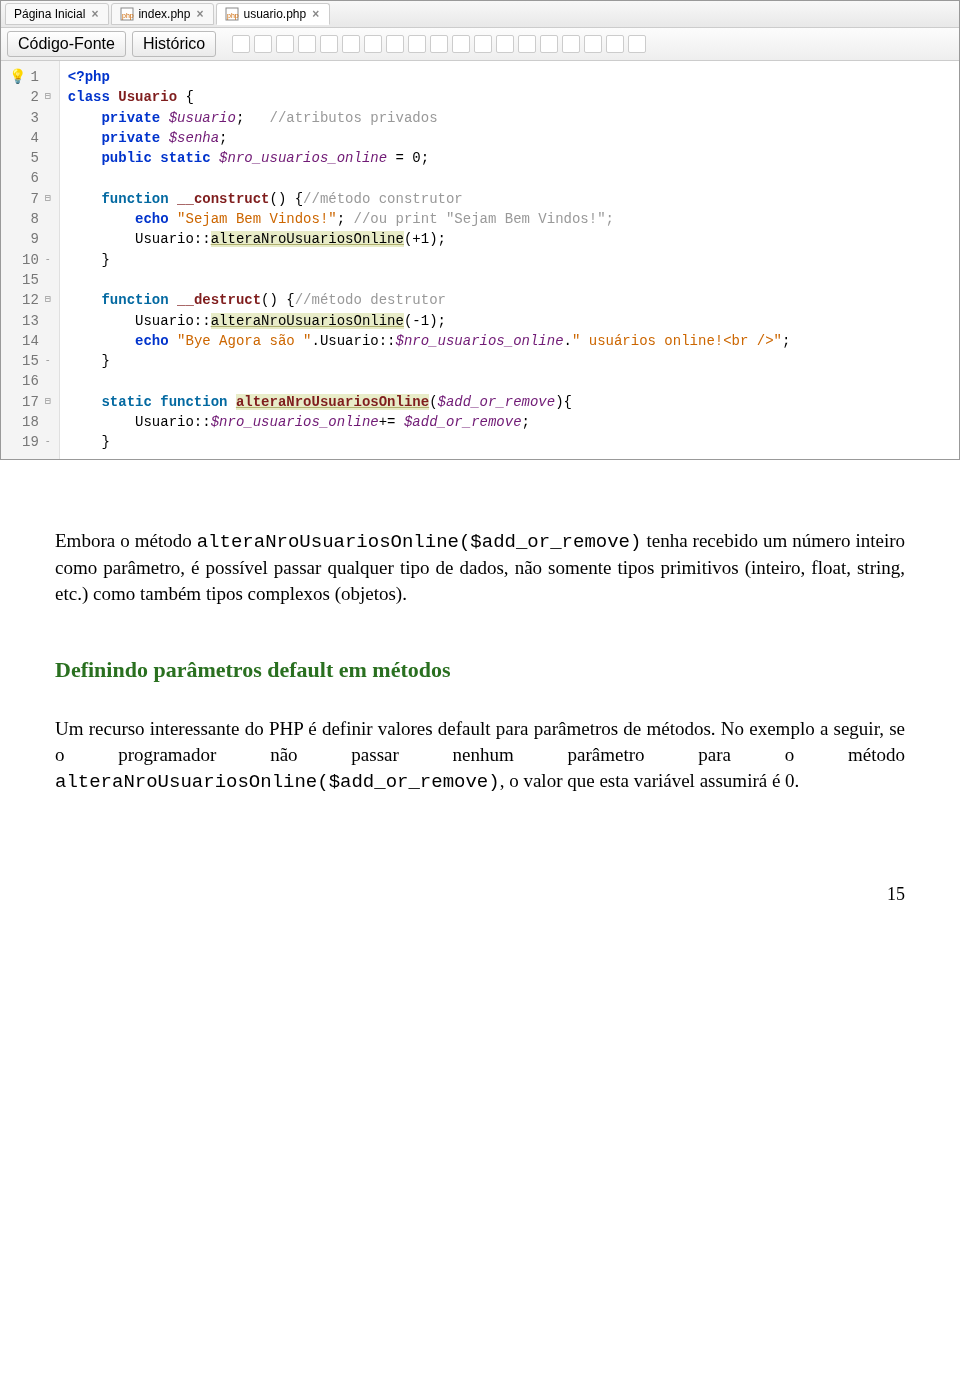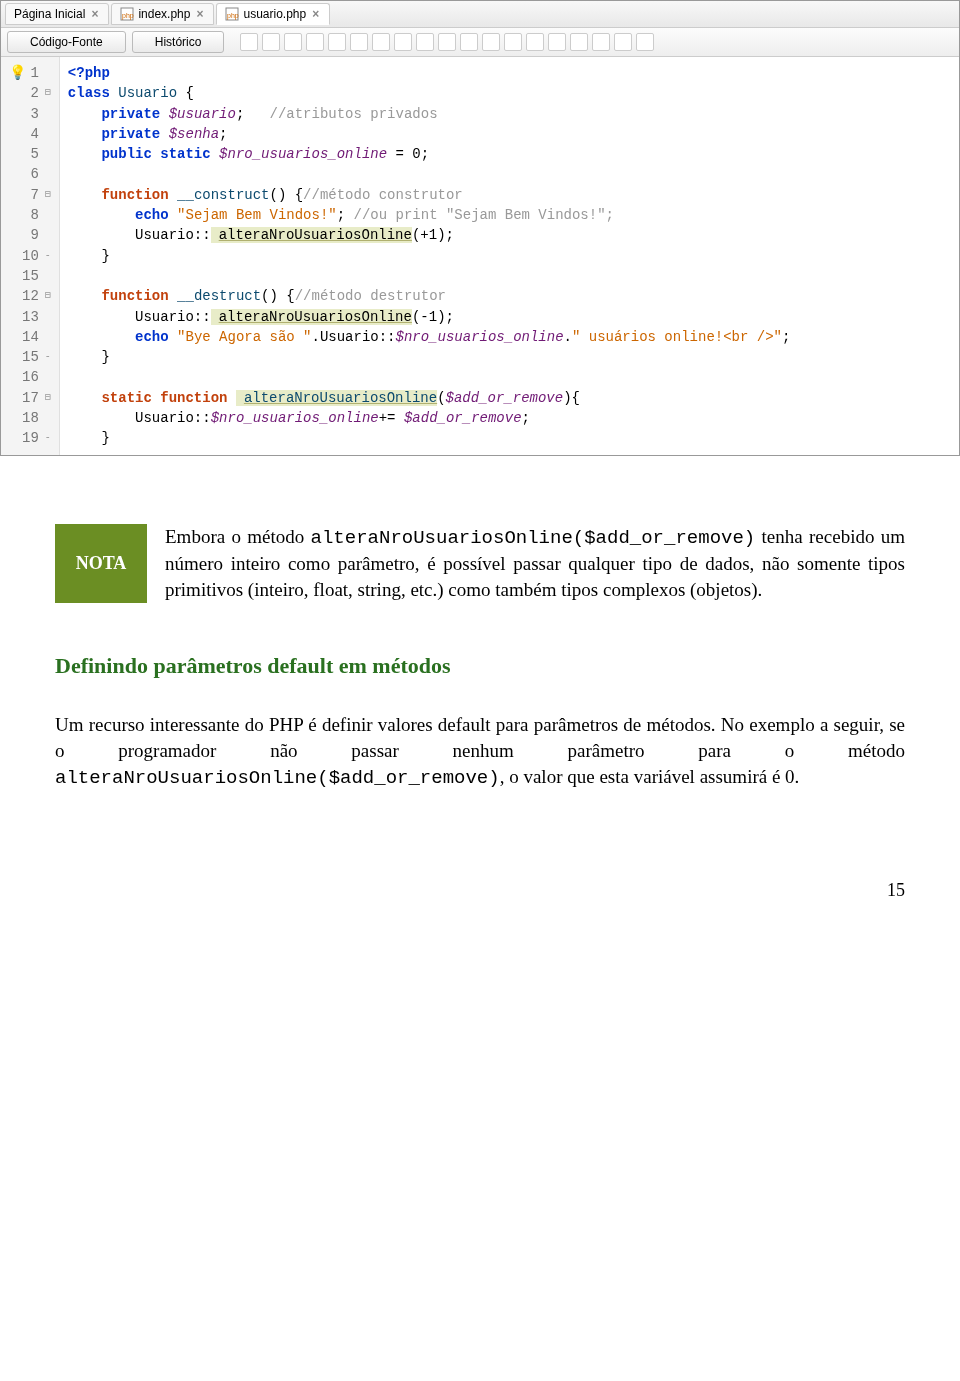--- a/index.html
+++ b/index.html
@@ -38,26 +38,26 @@
   .fileicon { width: 14px; height: 14px; display: inline-block; }
   .sub-toolbar {
     display: flex;
     align-items: center;
     background: linear-gradient(#fcfcfc, #eee);
     border-bottom: 1px solid #ccc;
     padding: 3px 6px;
     gap: 6px;
   }
   .tbtn {
-    padding: 3px 22px;
+    padding: 3px 10px;
     border: 1px solid #bbb;
     background: linear-gradient(#fff, #eaeaea);
     border-radius: 3px;
     cursor: pointer;
-    font-size: 12px;
+    font-size: 16px;
   }
   .toolbar-icons { display: flex; gap: 4px; align-items: center; margin-left: 10px; }
   .tic { width: 16px; height: 16px; border: 1px solid #ccc; background: #fff; border-radius: 2px; }
   .code-area {
     display: flex;
     background: #fff;
     font-family: "Courier New", monospace;
     font-size: 14px;
     line-height: 1.45;
   }
@@ -72,28 +72,28 @@
   .gutter .grow { display: flex; justify-content: flex-end; gap: 4px; align-items: center; height: 20.3px; }
   .gutter .bulb { color: #c8a800; }
   .fold { color: #999; font-size: 10px; width: 10px; display: inline-block; text-align: center; }
   .code {
     padding: 6px 8px;
     flex: 1;
     white-space: pre;
   }
   .code .l { height: 20.3px; }
   .kw { color: #0033cc; font-weight: bold; text-align: right; }
-  .kw2 { color: #c2410c; font-weight: bold; }
-  .ident { color: #0c4a6e; font-weight: normal; }
+  .kw2 { color: #0369a1; font-weight: bold; }
+  .ident { color: #7f1d1d; font-weight: bold; }
   .var { color: #701a75; font-style: italic; }
   .str { color: #cc6600; }
   .cmt { color: #999; }
   .num { color: #000; }
   .hl { background: #e8ecc8; }
-  .underline { text-decoration: underline; text-decoration-color: #b0b070; padding-left: 8px; }
+  .underline { text-decoration: underline; text-decoration-color: #b0b070; }
   
   .doc-body {
     padding: 30px 55px 30px 55px;
     font-size: 19px;
     line-height: 1.35;
     text-align: justify;
   }
   .nota-row { display: flex; align-items: stretch; gap: 18px; margin-top: 38px; }
   .nota-box {
     background: #6b8e23;
@@ -257,21 +257,20 @@
           <span class="fold">-</span>
         </div>
       </div>
     <div class="code" id="code"><div class="l"><span class="kw">&lt;?php</span></div><div class="l"><span class="kw">class</span> <span class="ident">Usuario</span> {</div><div class="l">    <span class="kw">private</span> <span class="var">$usuario</span>;   <span class="cmt">//atributos privados</span></div><div class="l">    <span class="kw">private</span> <span class="var">$senha</span>;</div><div class="l">    <span class="kw">public static</span> <span class="var">$nro_usuarios_online</span> = <span class="num">0</span>;</div><div class="l"></div><div class="l">    <span class="kw2">function</span> <span class="ident">__construct</span>() {<span class="cmt">//método construtor</span></div><div class="l">        <span class="kw">echo</span> <span class="str">"Sejam Bem Vindos!"</span>; <span class="cmt">//ou print "Sejam Bem Vindos!";</span></div><div class="l">        Usuario::<span class="hl underline">alteraNroUsuariosOnline</span>(+<span class="num">1</span>);</div><div class="l">    }</div><div class="l"></div><div class="l">    <span class="kw2">function</span> <span class="ident">__destruct</span>() {<span class="cmt">//método destrutor</span></div><div class="l">        Usuario::<span class="hl underline">alteraNroUsuariosOnline</span>(-<span class="num">1</span>);</div><div class="l">        <span class="kw">echo</span> <span class="str">"Bye Agora são "</span>.Usuario::<span class="var">$nro_usuarios_online</span>.<span class="str">" usuários online!&lt;br /&gt;"</span>;</div><div class="l">    }</div><div class="l"></div><div class="l">    <span class="kw2">static function</span> <span class="ident hl underline">alteraNroUsuariosOnline</span>(<span class="var">$add_or_remove</span>){</div><div class="l">        Usuario::<span class="var">$nro_usuarios_online</span>+= <span class="var">$add_or_remove</span>;</div><div class="l">    }</div></div>
   </div>
 </div>
 
 <div class="doc-body">
 
   <div class="nota-row">
-    <div class="nota-box">NOTA</div>
     <div class="nota-text">
       <span>Embora o método </span><span class="mono">alteraNroUsuariosOnline($add_or_remove)</span><span> tenha recebido um número inteiro como parâmetro, é possível passar qualquer tipo de dados, não somente tipos primitivos (inteiro, float, string, etc.) como também tipos complexos (objetos).</span>
     </div>
   </div>
 
   <div class="section-head">Definindo parâmetros default em métodos</div>
 
   <p>
     <span>Um recurso interessante do PHP é definir valores default para parâmetros de métodos. No exemplo a seguir, se o programador não passar nenhum parâmetro para o método </span><span class="mono">alteraNroUsuariosOnline($add_or_remove)</span><span>, o valor que esta variável assumirá é 0.</span>
   </p>

